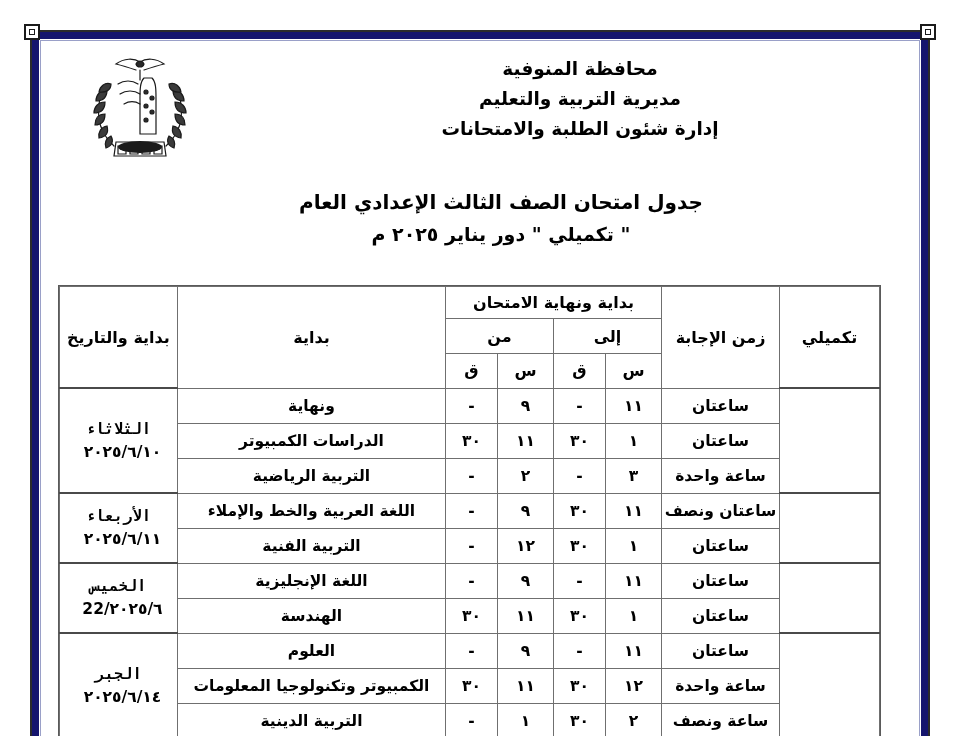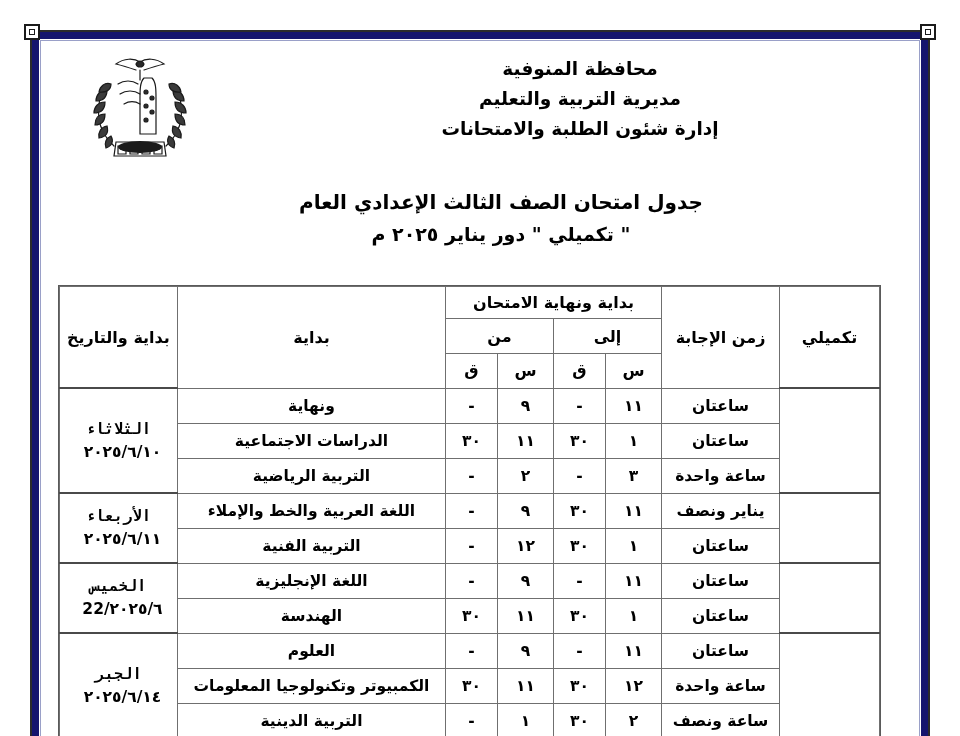--- a/index.html
+++ b/index.html
@@ -293,33 +293,33 @@
             <span class="d-name">الثلاثاء</span>
             <span class="d-date">٢٠٢٥/٦/١٠</span>
           </td>
         </tr>
         <tr>
           <td class="row-cell dur-cell">ساعتان</td>
           <td class="row-cell num-cell">١</td>
           <td class="row-cell num-cell">٣٠</td>
           <td class="row-cell num-cell">١١</td>
           <td class="row-cell num-cell">٣٠</td>
-          <td class="row-cell subject-cell">الدراسات الاجتماعية</td>
+          <td class="row-cell subject-cell">الدراسات الكمبيوتر</td>
         </tr>
         <tr>
           <td class="row-cell dur-cell">ساعة واحدة</td>
           <td class="row-cell num-cell">٣</td>
           <td class="row-cell num-cell">-</td>
           <td class="row-cell num-cell">٢</td>
           <td class="row-cell num-cell">-</td>
           <td class="row-cell subject-cell">التربية الرياضية</td>
         </tr>
         <tr class="group-top">
           <td rowspan="2" class="notes-cell"></td>
-          <td class="row-cell dur-cell">يناير ونصف</td>
+          <td class="row-cell dur-cell">ساعتان ونصف</td>
           <td class="row-cell num-cell">١١</td>
           <td class="row-cell num-cell">٣٠</td>
           <td class="row-cell num-cell">٩</td>
           <td class="row-cell num-cell">-</td>
           <td class="row-cell subject-cell">اللغة العربية والخط والإملاء</td>
           <td rowspan="2" class="day-cell">
             <span class="d-name">الأربعاء</span>
             <span class="d-date">٢٠٢٥/٦/١١</span>
           </td>
         </tr>

